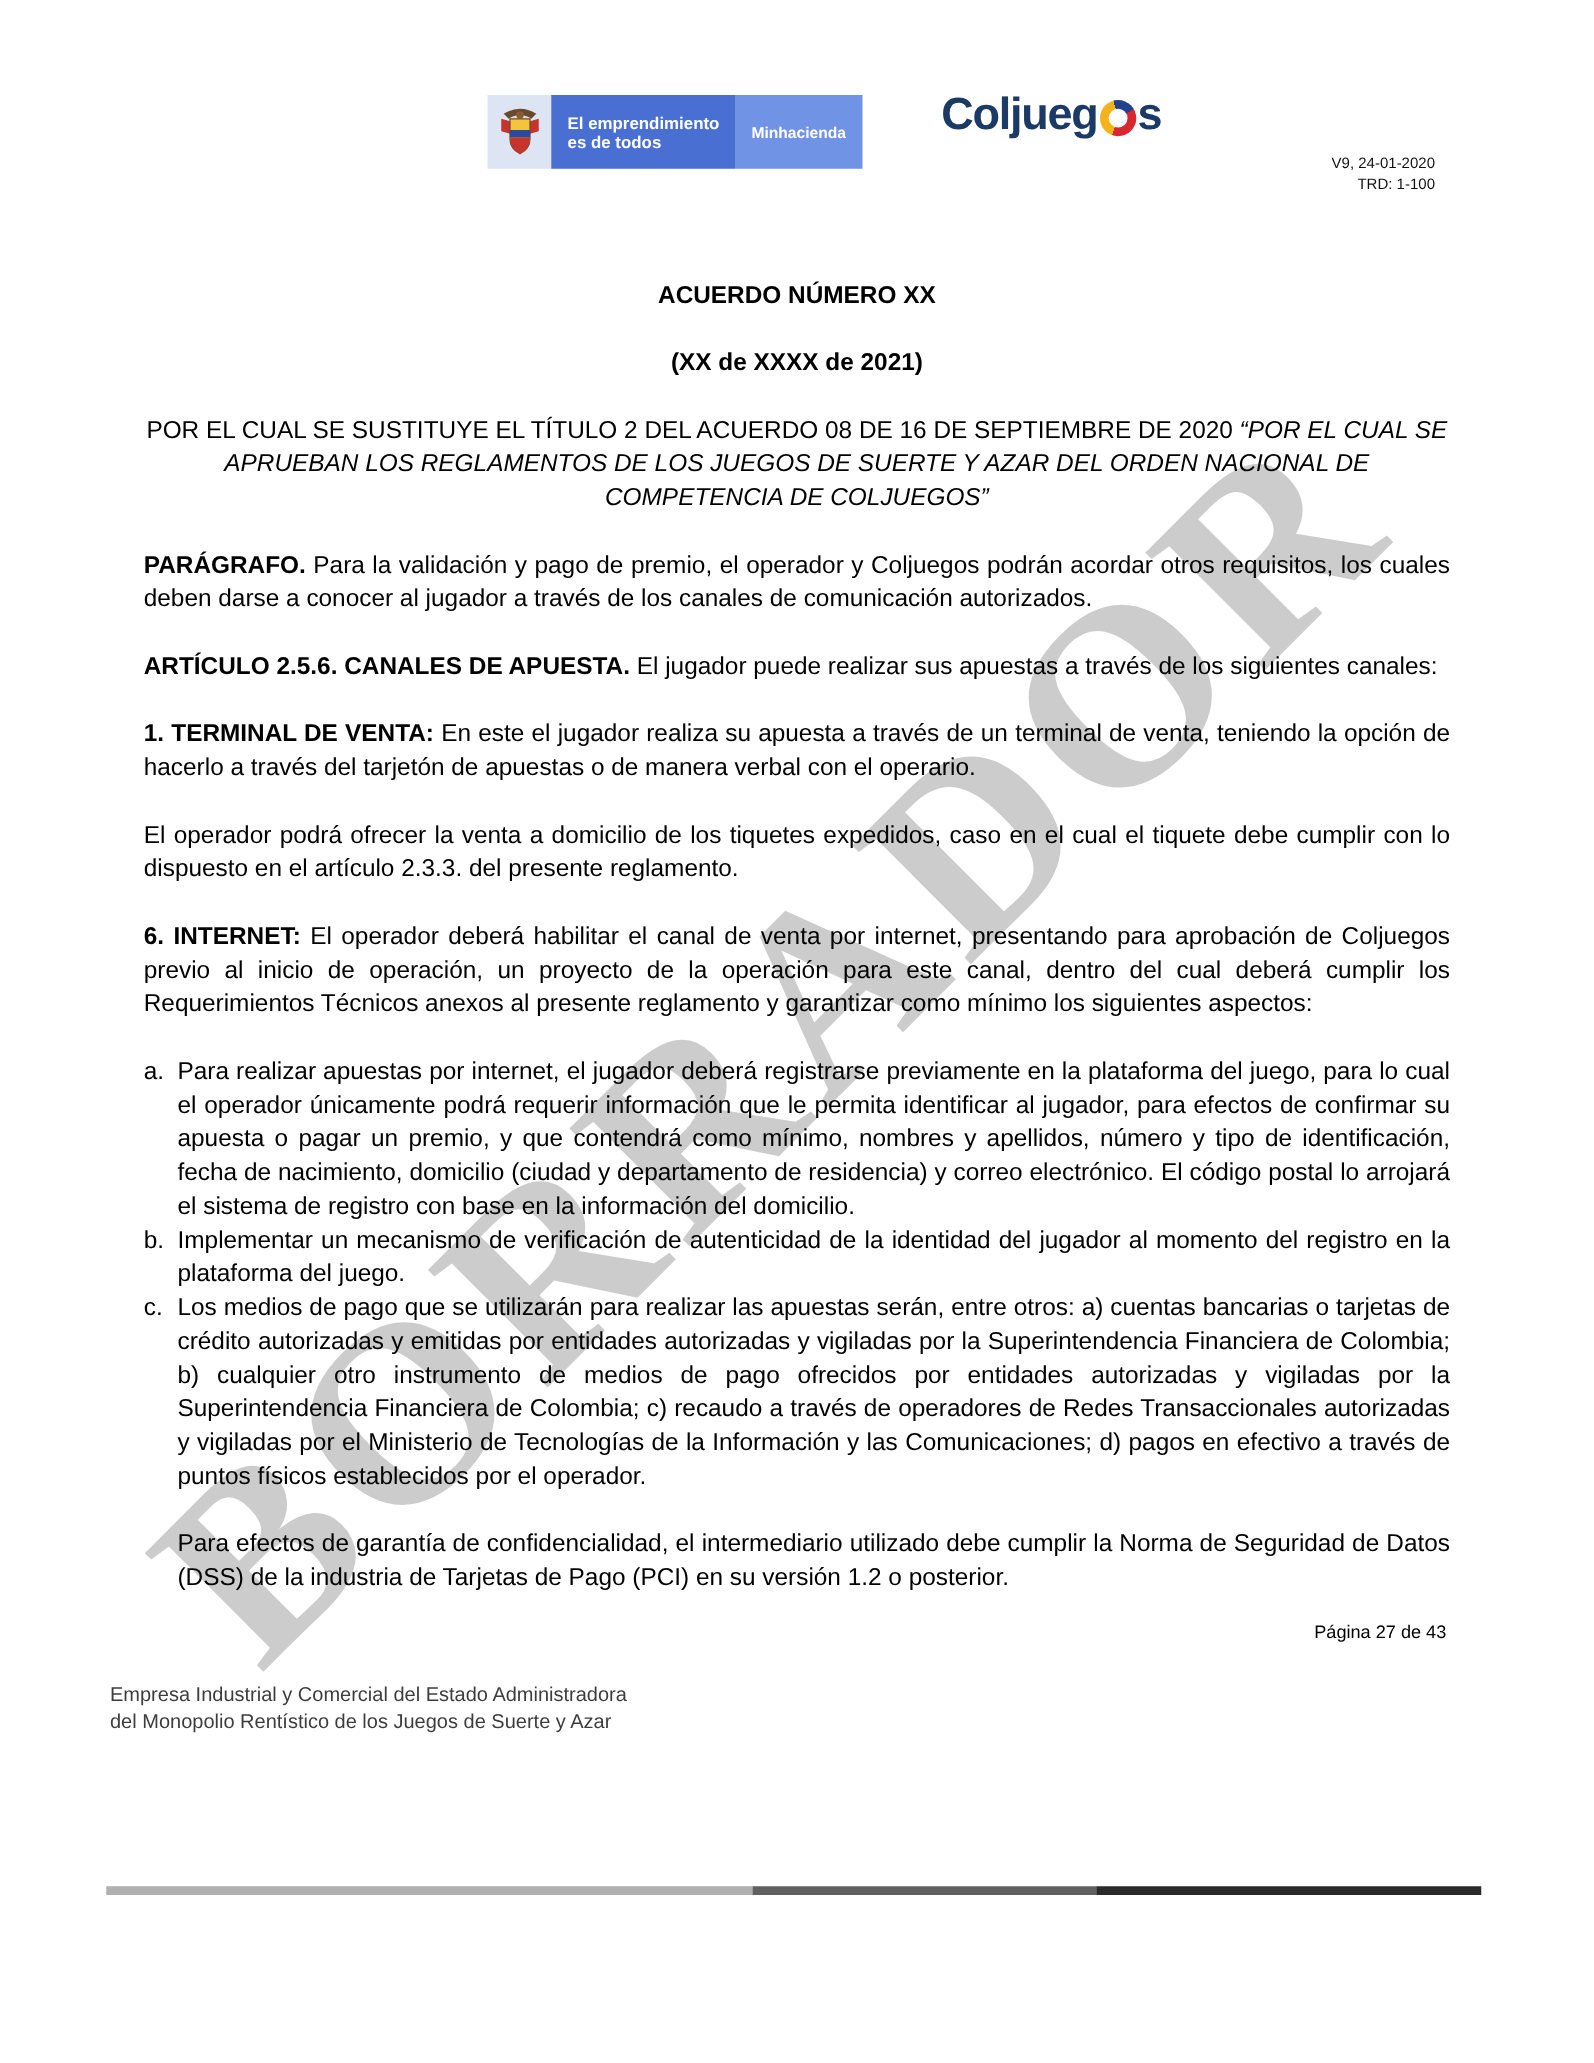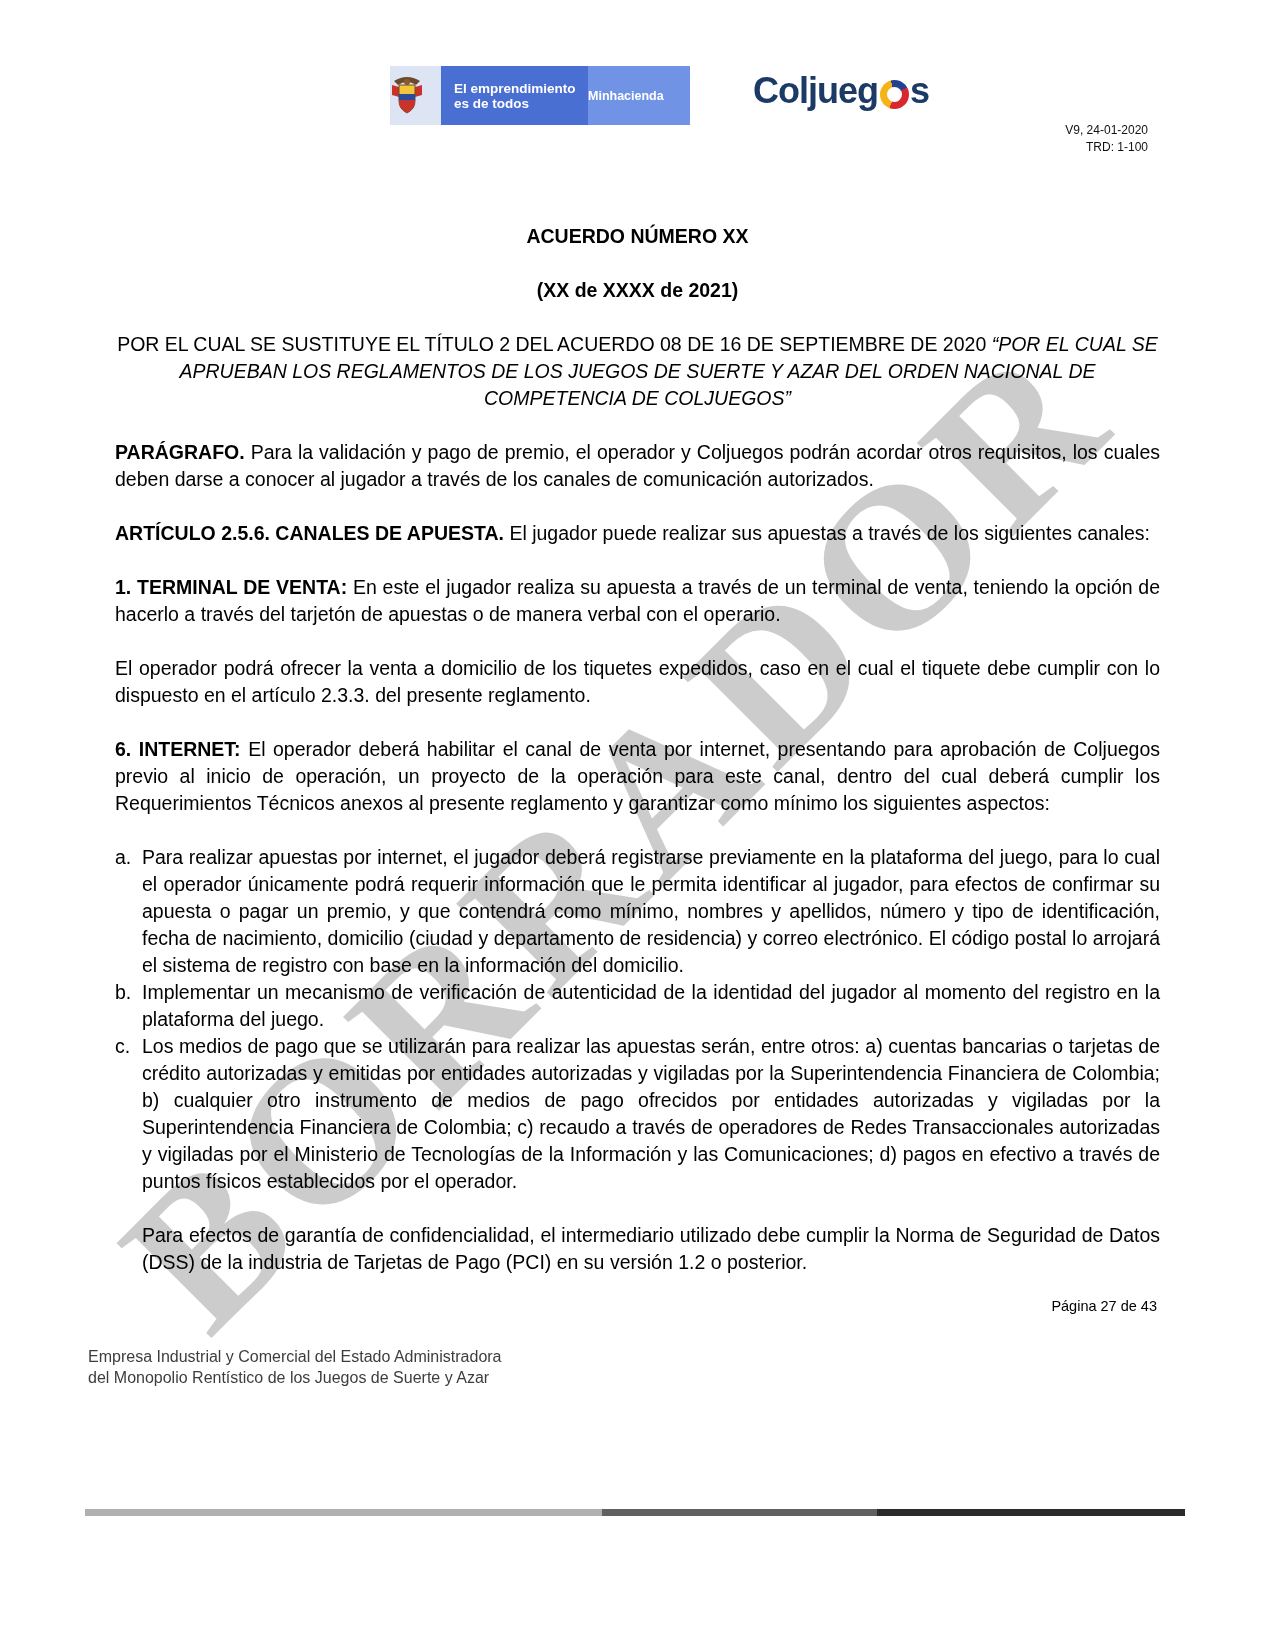--- a/index.html
+++ b/index.html
@@ -22,24 +22,24 @@
     font-size:205px;
     letter-spacing:12px;
     color:#bcbcbc;
     opacity:.75;
     white-space:nowrap;
     z-index:0;
     user-select:none;
   }
   
   .gov-logo{
-    position:absolute;left:390px;top:66px;height:59px;
+    position:absolute;left:390px;top:76px;height:59px;
     display:flex;z-index:2;border-radius:13px;
   }
-  .gov-seg{display:flex;align-items:center;justify-content:flex-start;}
+  .gov-seg{display:flex;align-items:center;justify-content:center;}
   .gov-coat{width:51px;background:#dde5f5;}
   .gov-tagline{
     width:147px;background:#4a6fd3;color:#fff;
     font-weight:bold;font-size:13.5px;line-height:15px;
     justify-content:flex-start;padding-left:13px;box-sizing:border-box;
   }
   .gov-ministry{
     width:102px;background:#7193e6;color:#fff;
     font-weight:bold;font-size:12.5px;
   }

